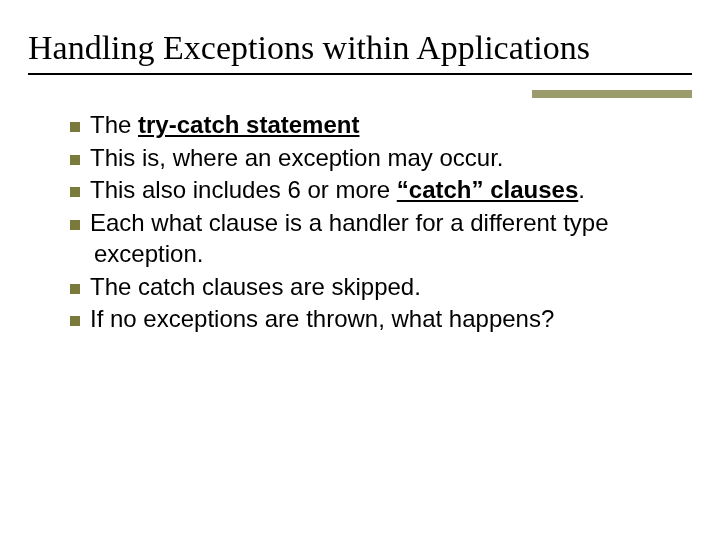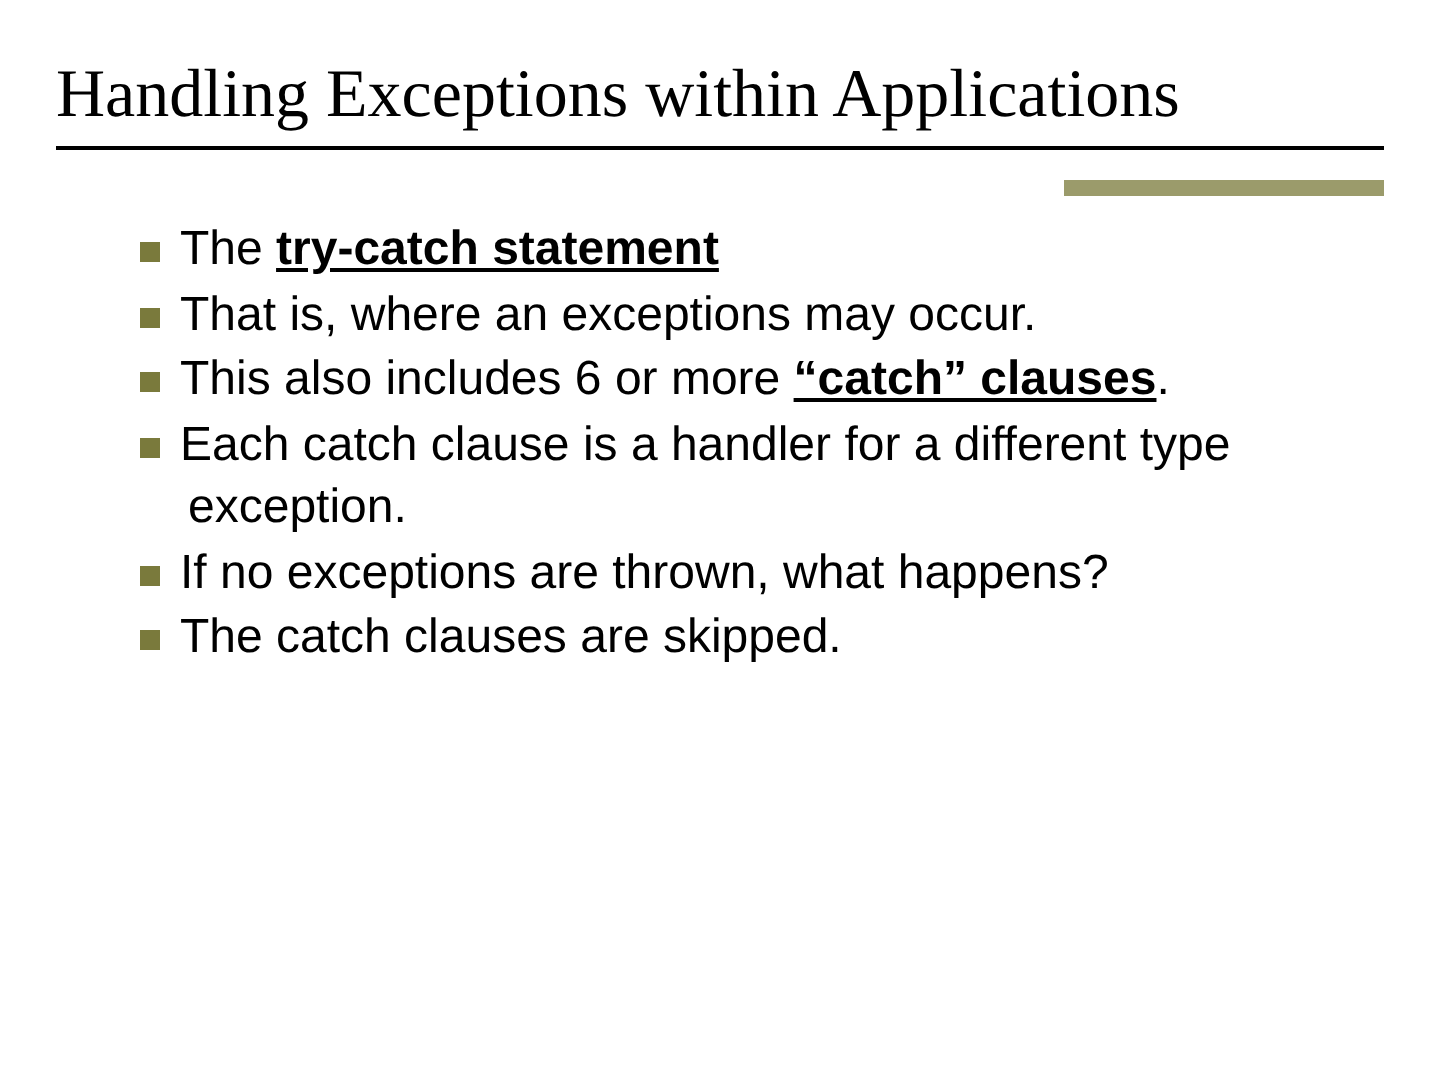--- a/index.html
+++ b/index.html
@@ -77,20 +77,20 @@
   <div class="title-wrap">
     <h1 class="title">Handling Exceptions within Applications</h1>
     <div class="title-underline"></div>
   </div>
 
   <div class="accent top"></div>
   <div class="accent bot"></div>
 
   <div class="body">
     <p><span class="square"></span><span>The </span><span class="bu">try-catch statement</span></p>
-    <p><span class="square"></span><span>That is, where an exceptions may occur.</span></p>
+    <p><span class="square"></span><span>This is, where an exception may occur.</span></p>
     <p><span class="square"></span><span>This also includes 6 or more </span><span class="bu">“catch” clauses</span><span>.</span></p>
-    <p><span class="square"></span><span>Each catch clause is a handler for a different type exception.</span></p>
+    <p><span class="square"></span><span>Each what clause is a handler for a different type exception.</span></p>
+    <p><span class="square"></span><span>The catch clauses are skipped.</span></p>
     <p><span class="square"></span><span>If no exceptions are thrown, what happens?</span></p>
-    <p><span class="square"></span><span>The catch clauses are skipped.</span></p>
   </div>
 
 </div>
 
 </body></html>

